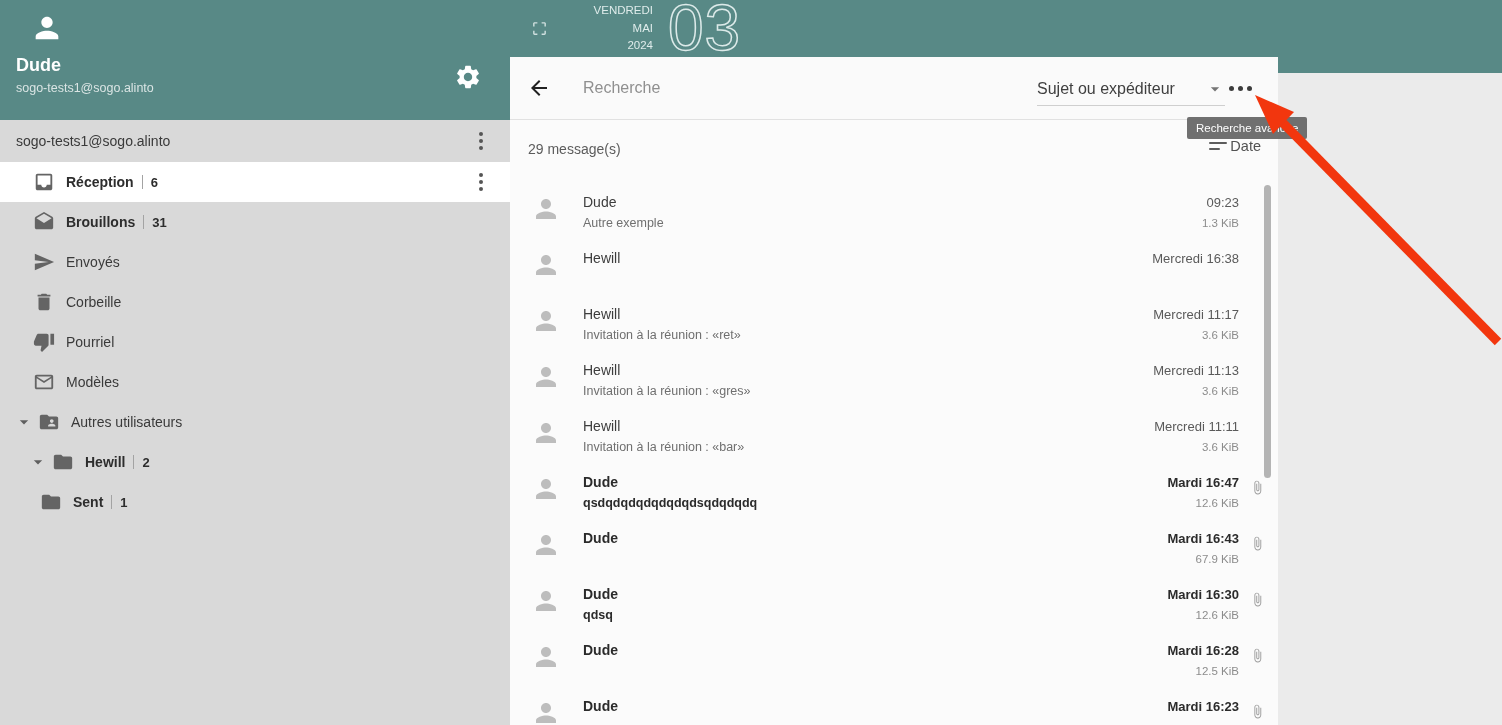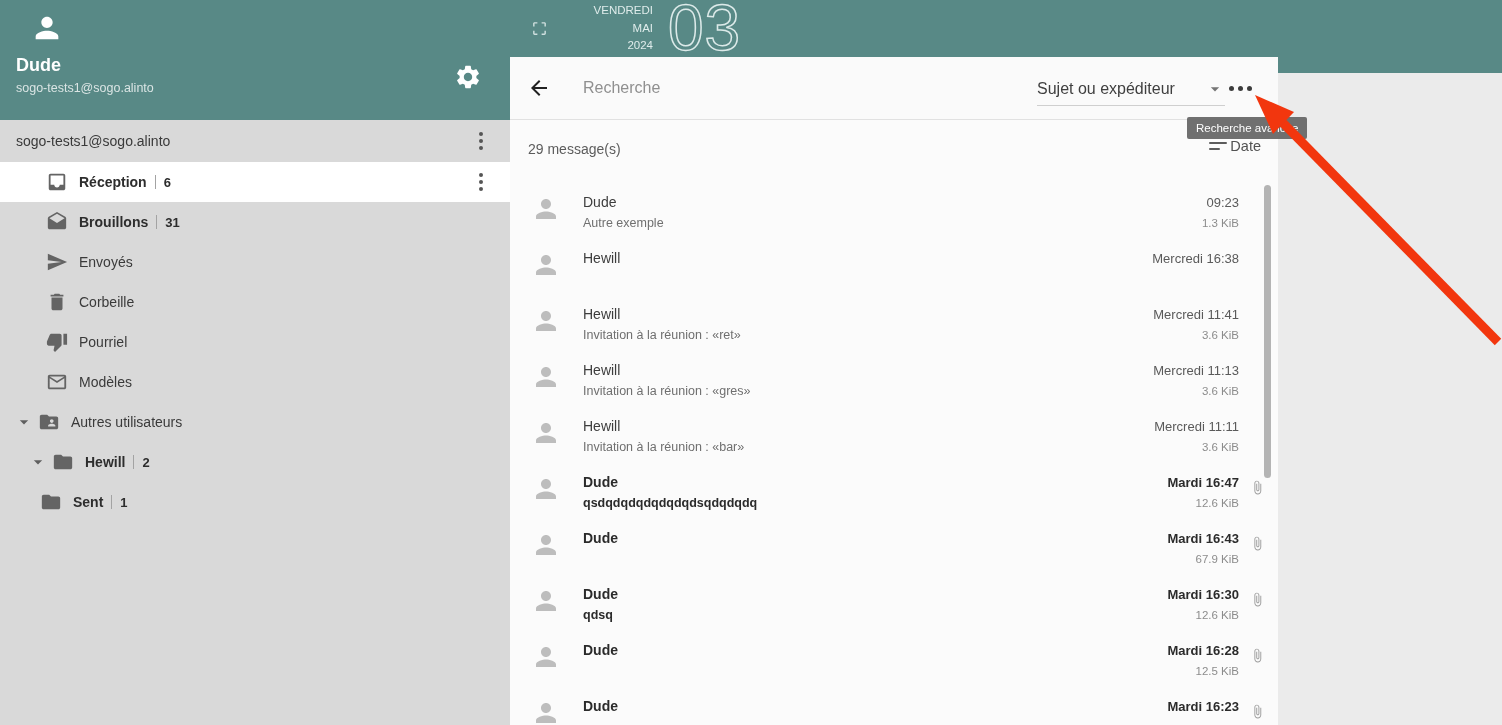--- a/index.html
+++ b/index.html
@@ -16,21 +16,21 @@
   .gear-btn { position:absolute; right:28px; top:63px; width:28px; height:28px; cursor:pointer; }
   .gear-btn svg { width:28px; height:28px; fill:#ffffff; }
 
   .account-row { position:relative; height:42px; display:flex; align-items:center; padding-left:16px; font-size:14px; color:#3a3a3a; cursor:pointer; }
   .dots-v { position:absolute; right:25px; top:50%; transform:translateY(-50%); display:flex; flex-direction:column; gap:3px; cursor:pointer; padding:2px; }
   .dots-v i { width:4px; height:4px; border-radius:50%; background:#555; }
 
   .folder-row { position:relative; display:flex; align-items:center; height:40px; font-size:14px; color:#3a3a3a; cursor:pointer; }
   .folder-row.selected { background:#ffffff; }
   .folder-row.unread .f-label, .folder-row.unread .f-count { font-weight:700; color:#2d2d2d; }
-  .folder-row.main { padding-left:46px; }
+  .folder-row.main { padding-left:33px; }
   .folder-row.lvl0 { padding-left:14px; }
   .folder-row.lvl1 { padding-left:28px; }
   .folder-row.lvl2 { padding-left:40px; }
   .expander { width:20px; height:20px; fill:#5f5f5f; margin-right:4px; flex:none; }
   .f-icon { width:22px; height:22px; fill:#646464; margin-right:11px; flex:none; }
   .f-sep { width:1px; height:14px; background:#a3a3a3; margin:0 8px; }
   .f-count { font-size:13px; }
 
   
   .topbar { position:absolute; left:510px; top:0; width:992px; height:73px; background:#588986; }
@@ -255,21 +255,21 @@
        </div>
      </div>
         </div>
         <div class="msg-row">
           <svg class="msg-avatar" viewBox="0 0 24 24">
             <path d="M12 12c2.21 0 4-1.79 4-4s-1.79-4-4-4-4 1.79-4 4 1.79 4 4 4zm0 2c-2.67 0-8 1.34-8 4v2h16v-2c0-2.66-5.33-4-8-4z"></path>
           </svg>
           <div class="msg-main">
        <div class="l1">
          <span class="m-sender">Hewill</span>
-         <span class="m-date">Mercredi 11:41</span>
+         <span class="m-date">Mercredi 11:17</span>
        </div>
        <div class="l2">
          <span class="m-subject">Invitation à la réunion : «ret»</span>
          <span class="m-size">3.6 KiB</span>
        </div>
      </div>
         </div>
         <div class="msg-row">
           <svg class="msg-avatar" viewBox="0 0 24 24">
             <path d="M12 12c2.21 0 4-1.79 4-4s-1.79-4-4-4-4 1.79-4 4 1.79 4 4 4zm0 2c-2.67 0-8 1.34-8 4v2h16v-2c0-2.66-5.33-4-8-4z"></path>

